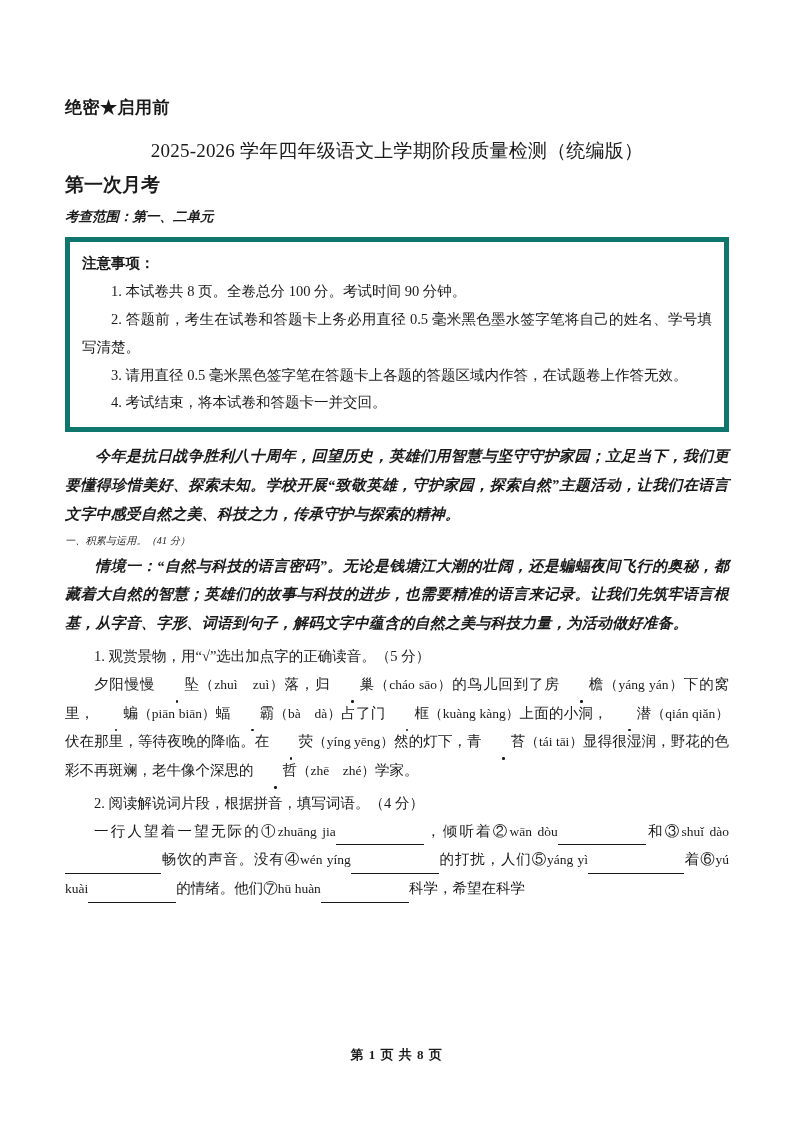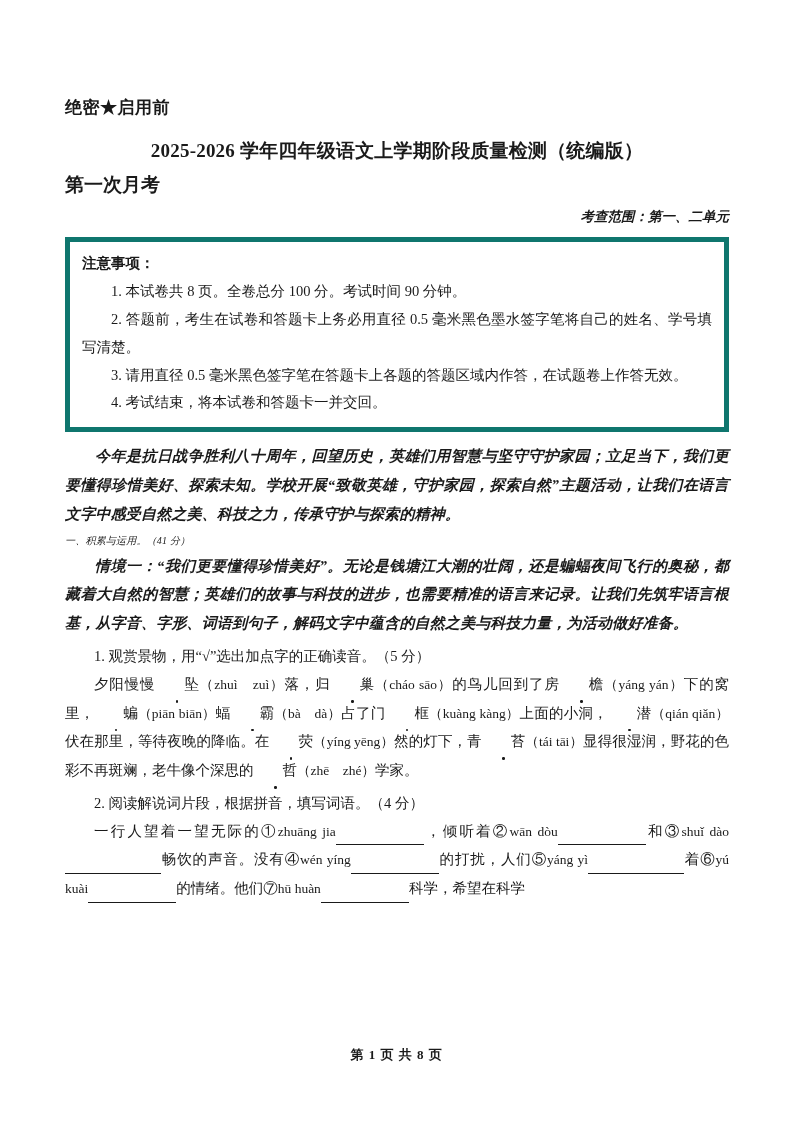--- a/index.html
+++ b/index.html
@@ -31,34 +31,34 @@
   .secret-line {
     font-size: 17px;
     font-weight: bold;
     letter-spacing: 0.5px;
     line-height: 1.5;
     margin: 0 0 14px 0;
   }
   .doc-title {
     text-align: center;
     font-size: 19px;
-    font-weight: bold;
+    font-weight: normal;
     letter-spacing: 0.2px;
     line-height: 1.7;
     margin: 0;
   }
   .doc-subtitle {
     text-align: left;
     font-size: 19px;
     font-weight: bold;
     line-height: 1.9;
     margin: 0;
   }
   .scope-line {
-    text-align: right;
+    text-align: left;
     font-size: 13.5px;
     font-weight: bold;
     font-style: italic;
     line-height: 2.1;
     margin: 0 0 6px 0;
     font-family: "Liberation Serif", "DejaVu Serif", serif;
   }
 
   
   .notice-box {
@@ -185,21 +185,21 @@
       <div class="notice-item">1. 本试卷共 8 页。全卷总分 100 分。考试时间 90 分钟。</div>
       <div class="notice-item">2. 答题前，考生在试卷和答题卡上务必用直径 0.5 毫米黑色墨水签字笔将自己的姓名、学号填写清楚。</div>
       <div class="notice-item">3. 请用直径 0.5 毫米黑色签字笔在答题卡上各题的答题区域内作答，在试题卷上作答无效。</div>
       <div class="notice-item">4. 考试结束，将本试卷和答题卡一并交回。</div>
     </div>
 
     <div class="intro-para">今年是抗日战争胜利八十周年，回望历史，英雄们用智慧与坚守守护家园；立足当下，我们更要懂得珍惜美好、探索未知。学校开展“致敬英雄，守护家园，探索自然”主题活动，让我们在语言文字中感受自然之美、科技之力，传承守护与探索的精神。</div>
 
     <div class="section-heading">一、积累与运用。（41 分）</div>
 
-    <div class="situation-para">情境一：“我们更要懂得珍惜美好”。无论是钱塘江大潮的壮阔，还是蝙蝠夜间飞行的奥秘，都藏着大自然的智慧；英雄们的故事与科技的进步，也需要精准的语言来记录。让我们先筑牢语言根基，从字音、字形、词语到句子，解码文字中蕴含的自然之美与科技力量，为活动做好准备。</div>
+    <div class="situation-para">情境一：“自然与科技的语言密码”。无论是钱塘江大潮的壮阔，还是蝙蝠夜间飞行的奥秘，都藏着大自然的智慧；英雄们的故事与科技的进步，也需要精准的语言来记录。让我们先筑牢语言根基，从字音、字形、词语到句子，解码文字中蕴含的自然之美与科技力量，为活动做好准备。</div>
 
     <div class="question-stem">1. 观赏景物，用“√”选出加点字的正确读音。（5 分）</div>
     <div class="question-body">夕阳慢慢<span class="dotchar">坠</span><span class="py">（zhuì　zuì）</span>落，归<span class="dotchar">巢</span><span class="py">（cháo sāo）</span>的鸟儿回到了房<span class="dotchar">檐</span><span class="py">（yáng yán）</span>下的窝里，<span class="dotchar">蝙</span><span class="py">（piān biān）</span>蝠<span class="dotchar">霸</span><span class="py">（bà　dà）</span>占了门<span class="dotchar">框</span><span class="py">（kuàng kàng）</span>上面的小洞，<span class="dotchar">潜</span><span class="py">（qián qiǎn）</span>伏在那里，等待夜晚的降临。在<span class="dotchar">荧</span><span class="py">（yíng yēng）</span>然的灯下，青<span class="dotchar">苔</span><span class="py">（tái tāi）</span>显得很湿润，野花的色彩不再斑斓，老牛像个深思的<span class="dotchar">哲</span><span class="py">（zhē　zhé）</span>学家。</div>
 
     <div class="question-stem">2. 阅读解说词片段，根据拼音，填写词语。（4 分）</div>
     <div class="question-body">一行人望着一望无际的①<span class="py">zhuāng jia</span><span class="blank b-md"></span>，倾听着②<span class="py">wān dòu</span><span class="blank b-md"></span>和③<span class="py">shuǐ dào</span><span class="blank b-lg"></span>畅饮的声音。没有④<span class="py">wén yíng</span><span class="blank b-md"></span>的打扰，人们⑤<span class="py">yáng yì</span><span class="blank b-lg"></span>着⑥<span class="py">yú kuài</span><span class="blank b-md"></span>的情绪。他们⑦<span class="py">hū huàn</span><span class="blank b-md"></span>科学，希望在科学</div>
 
   </div>
 
   <div class="footer">第 1 页 共 8 页</div>

